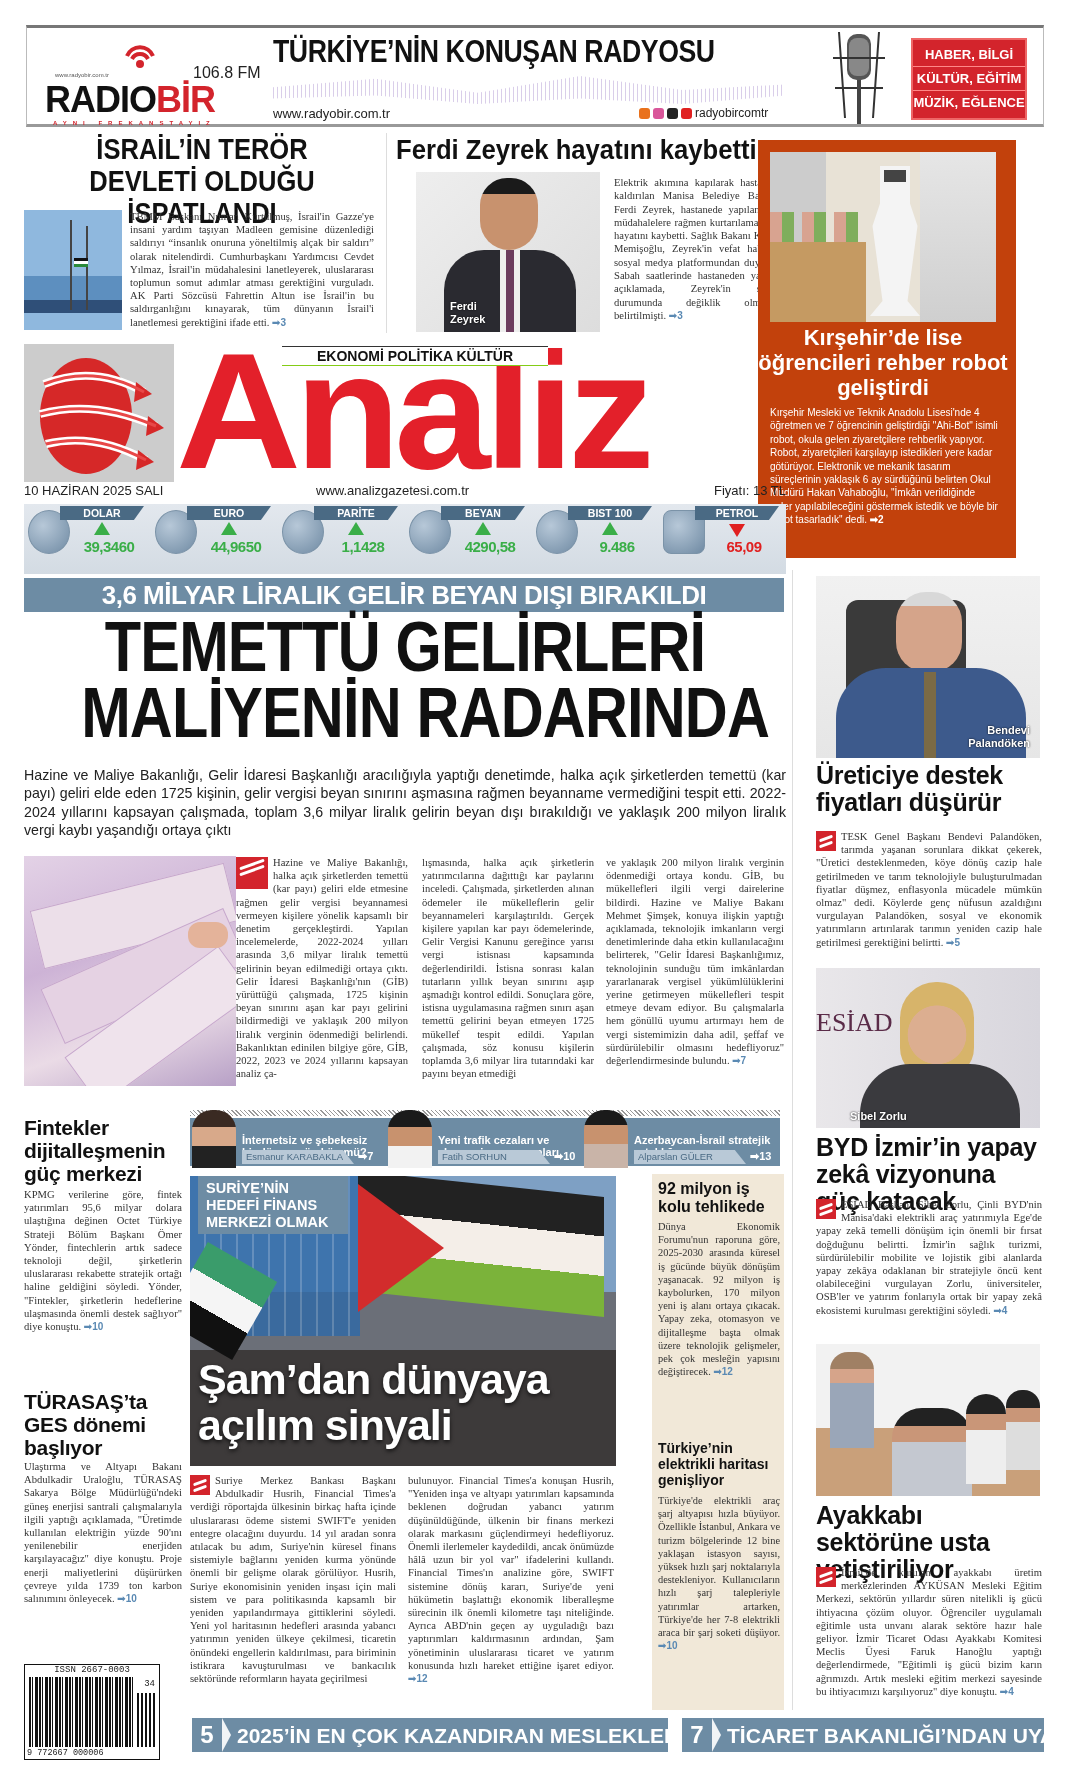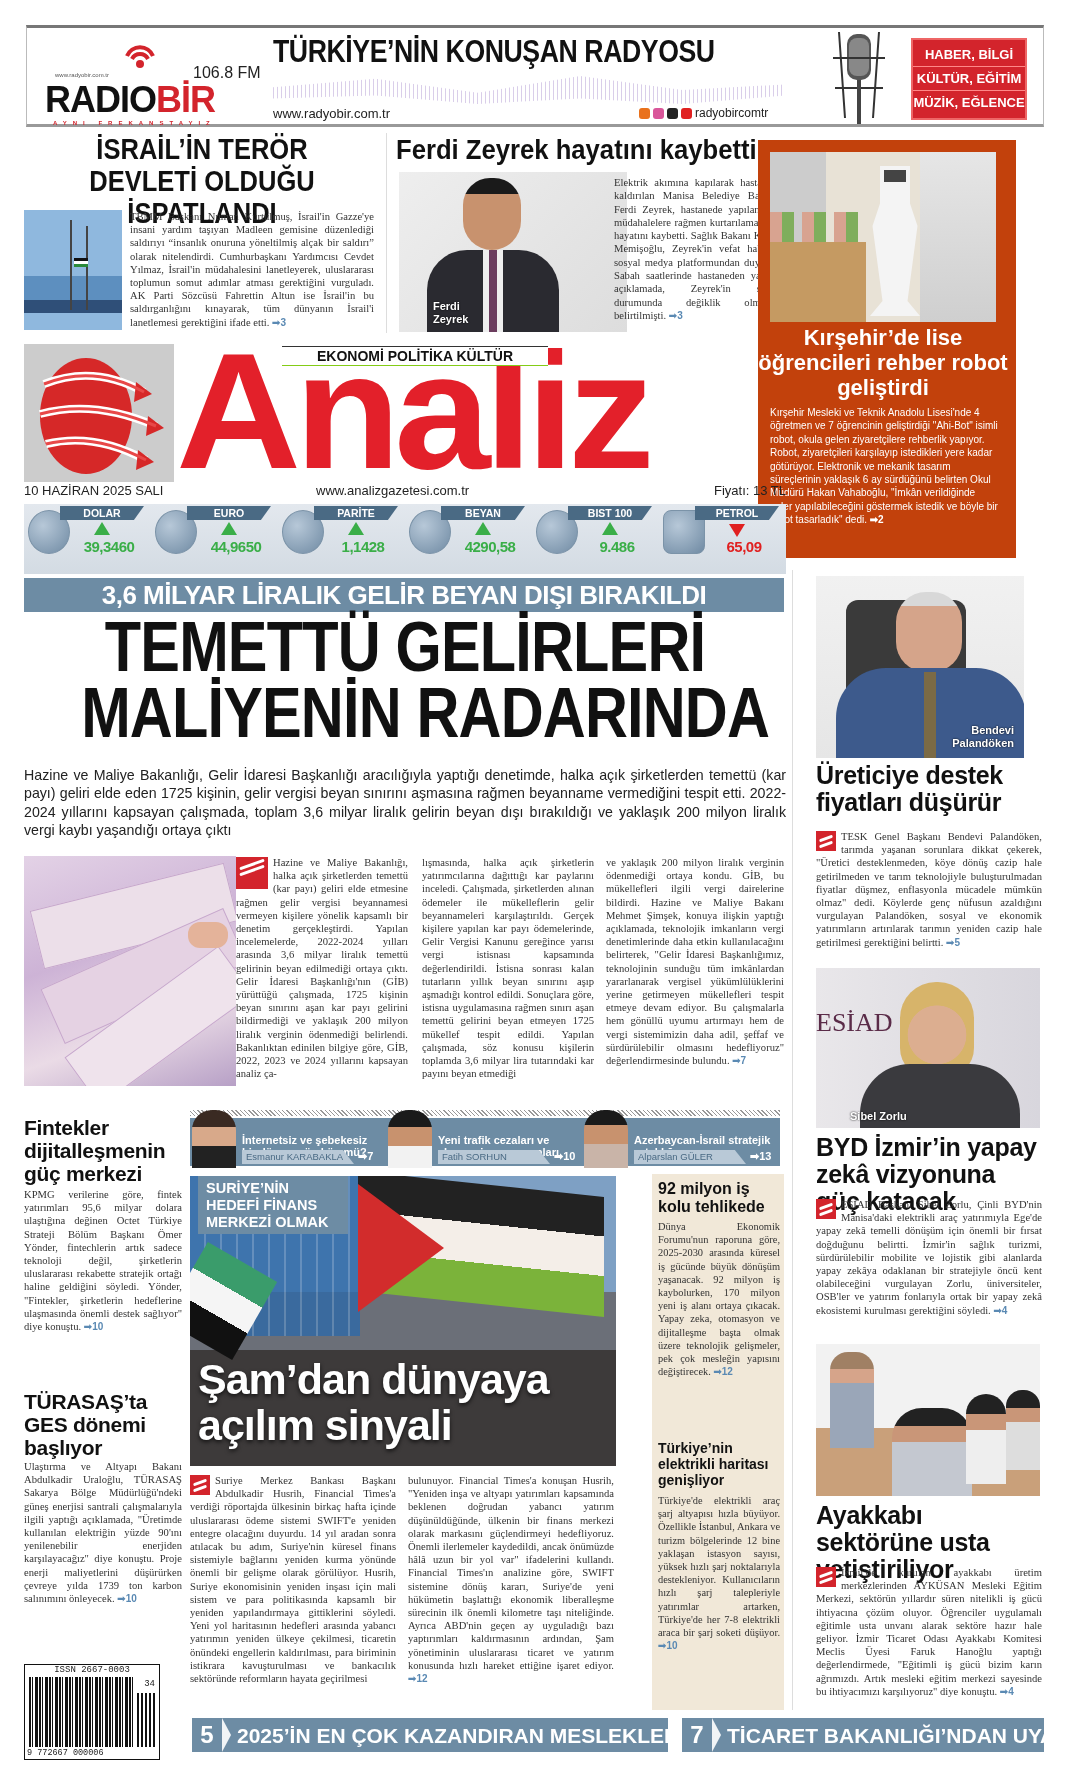--- a/index.html
+++ b/index.html
@@ -129,21 +129,21 @@
 <div class="ph" style="left:24px;top:210px;width:98px;height:120px;background:linear-gradient(#8fb8de 0 55%,#5d8fbf 55% 75%,#2f4f78 75% 86%,#8fb8de 86%)">
   <div style="position:absolute;left:46px;top:10px;width:2px;height:90px;background:#444"></div>
   <div style="position:absolute;left:62px;top:16px;width:2px;height:84px;background:#444"></div>
   <div style="position:absolute;left:50px;top:48px;width:14px;height:9px;background:linear-gradient(#111 33%,#fff 33% 66%,#2a8a3a 66%)"></div>
 </div>
 <p class="abs body-txt" style="left:130px;top:210px;width:244px"><span>TBMM Başkanı Numan Kurtulmuş, İsrail'in Gazze'ye insani yardım taşıyan Madleen gemisine düzenlediği saldırıyı “insanlık onuruna yöneltilmiş alçak bir saldırı” olarak nitelendirdi. Cumhurbaşkanı Yardımcısı Cevdet Yılmaz, İsrail'in müdahalesini lanetleyerek, uluslararası toplumun somut adımlar atması gerektiğini vurguladı. AK Parti Sözcüsü Fahrettin Altun ise İsrail'in bu saldırganlığını kınayarak, tüm dünyanın İsrail'i lanetlemesi gerektiğini ifade etti.</span> <span class="ref">➟3</span></p>
 
 <div class="abs divider" style="left:386px;top:133px;width:1px;height:200px"></div>
 
 <h2 class="abs h-ferdi">Ferdi Zeyrek hayatını kaybetti</h2>
-<div class="ph" style="left:399px;top:172px;width:228px;height:160px;background:linear-gradient(135deg,#eee,#ddd)">
+<div class="ph" style="left:416px;top:172px;width:184px;height:160px;background:linear-gradient(135deg,#eee,#ddd)">
   <div style="position:absolute;left:64px;top:6px;width:58px;height:72px;border-radius:28px 28px 30px 30px;background:linear-gradient(#1a1a1a 0 22%,#c8926e 22%)"></div>
   <div style="position:absolute;left:28px;top:78px;width:132px;height:90px;border-radius:40px 40px 0 0;background:#2a2a30"></div>
   <div style="position:absolute;left:84px;top:78px;width:20px;height:90px;background:linear-gradient(90deg,#eee 0 30%,#6b3c5e 30% 70%,#eee 70%)"></div>
   <div class="caption-w" style="position:absolute;left:34px;top:128px">
       <div>Ferdi</div>
       <div>Zeyrek</div>
     </div>
 </div>
 <p class="abs body-txt" style="left:614px;top:176px;width:168px;line-height:13.3px"><span>Elektrik akımına kapılarak hastaneye kaldırılan Manisa Belediye Başkanı Ferdi Zeyrek, hastanede yapılan tüm müdahalelere rağmen kurtarılamayarak hayatını kaybetti. Sağlık Bakanı Kemal Memişoğlu, Zeyrek'in vefat haberini sosyal medya platformundan duyurdu. Sabah saatlerinde hastaneden yapılan açıklamada, Zeyrek'in sağlık durumunda değiklik olmadığı belirtilmişti.</span> <span class="ref">➟3</span></p>
 
@@ -229,21 +229,21 @@
   <div style="position:absolute;left:40px;top:140px;width:190px;height:60px;background:#efe3ec;transform:rotate(-36deg);border:1px solid #c6a7cc"></div>
   <div style="position:absolute;left:164px;top:66px;width:40px;height:26px;border-radius:12px;background:#e4b39a"></div>
 </div>
 
 <div class="col3 body-txt" style="left:236px"><span class="mini-logo" style="width:32px;height:32px"></span><span>Hazine ve Maliye Bakanlığı, halka açık şirketlerden temettü (kar payı) geliri elde etmesine rağmen gelir vergisi beyannamesi vermeyen kişilere yönelik kapsamlı bir denetim gerçekleştirdi. Yapılan incelemelerde, 2022-2024 yılları arasında 3,6 milyar liralık temettü gelirinin beyan edilmediği ortaya çıktı. Gelir İdaresi Başkanlığı'nın (GİB) yürüttüğü çalışmada, 1725 kişinin beyan sınırını aşan kar payı gelirini bildirmediği ve yaklaşık 200 milyon liralık verginin ödenmediği belirlendi. Bakanlıktan edinilen bilgiye göre, GİB, 2022, 2023 ve 2024 yıllarını kapsayan analiz ça-</span></div>
 <div class="col3 body-txt" style="left:422px">lışmasında, halka açık şirketlerin yatırımcılarına dağıttığı kar paylarını inceledi. Çalışmada, şirketlerden alınan ödemeler ile mükelleflerin gelir beyannameleri karşılaştırıldı. Gerçek kişilere yapılan kar payı ödemelerinde, Gelir Vergisi Kanunu gereğince yarısı vergi istisnası kapsamında değerlendirildi. İstisna sonrası kalan tutarların yıllık beyan sınırını aşıp aşmadığı kontrol edildi. Sonuçlara göre, istisna uygulamasına rağmen sınırı aşan temettü gelirini beyan etmeyen 1725 mükellef tespit edildi. Yapılan çalışmada, söz konusu kişilerin toplamda 3,6 milyar lira tutarındaki kar payını beyan etmediği</div>
 <div class="col3 body-txt" style="left:606px;width:178px"><span>ve yaklaşık 200 milyon liralık verginin ödenmediği ortaya kondu. GİB, bu mükellefleri ilgili vergi dairelerine bildirdi. Hazine ve Maliye Bakanı Mehmet Şimşek, konuya ilişkin yaptığı açıklamada, teknolojik imkanların vergi denetimlerinde daha etkin kullanılacağını belirterek, "Gelir İdaresi Başkanlığımız, teknolojinin sunduğu tüm imkânlardan yararlanarak vergisel yükümlülüklerini yerine getirmeyen mükellefleri tespit etmeye devam ediyor. Bu çalışmalarla hem gönüllü uyumu artırmayı hem de vergi sistemimizin daha adil, şeffaf ve sürdürülebilir olmasını hedefliyoruz" değerlendirmesinde bulundu.</span> <span class="ref">➟7</span></div>
 
 <div class="abs divider" style="left:792px;top:570px;width:1px;height:1140px"></div>
 
-<div class="ph" style="left:816px;top:576px;width:208px;height:182px;background:linear-gradient(#f1f1f1,#e6e6e6)">
+<div class="ph" style="left:816px;top:576px;width:224px;height:182px;background:linear-gradient(#f1f1f1,#e6e6e6)">
   <div style="position:absolute;left:30px;top:24px;width:120px;height:100px;border-radius:12px;background:#3a3a3a"></div>
   <div style="position:absolute;left:80px;top:16px;width:66px;height:80px;border-radius:30px;background:linear-gradient(#d8d8d8 0 18%,#d5a48a 18%)"></div>
   <div style="position:absolute;left:20px;top:92px;width:190px;height:92px;border-radius:50px 50px 0 0;background:#3d5a8c"></div>
   <div style="position:absolute;left:108px;top:96px;width:12px;height:86px;background:#7b6a45"></div>
   <div class="caption-w" style="position:absolute;right:10px;top:148px;text-align:right">
       <div>Bendevi</div>
       <div>Palandöken</div>
     </div>
 </div>
 <h2 class="abs rh" style="left:816px;top:762px;width:228px">Üreticiye destek fiyatları düşürür</h2>

